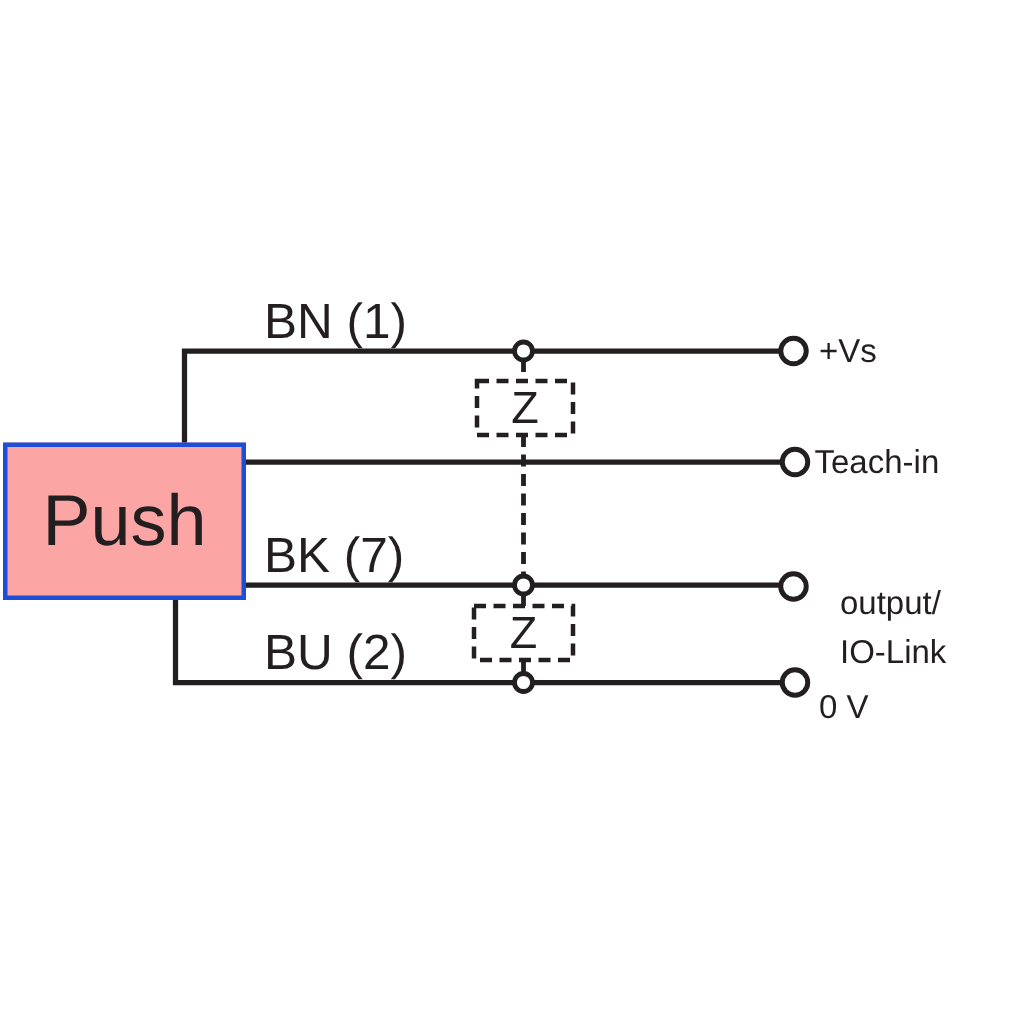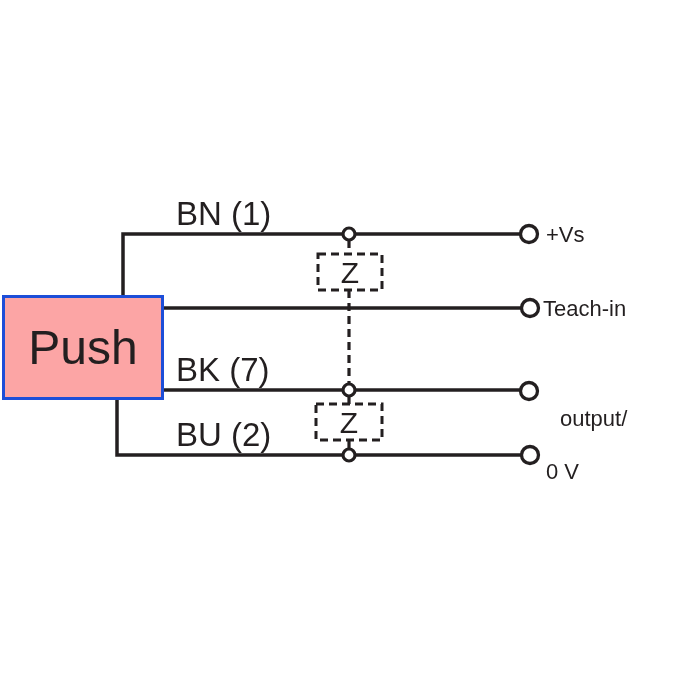--- a/index.html
+++ b/index.html
@@ -101,19 +101,20 @@
   </div>
 
   <div class="wire-label" style="left:176px; top:196px;">BN (1)</div>
   <div class="wire-label" style="left:176px; top:352px;">BK (7)</div>
   <div class="wire-label" style="left:176px; top:417px;">BU (2)</div>
 
   <div class="terminal-label" style="top:234px;">+Vs</div>
   <div class="terminal-label" style="top:308px; left:543px;text-align:center;">Teach-in</div>
   <div class="terminal-label" style="top:391px; left:560px;margin-top:27px;">
     <div>output/</div>
+    <div>IO-Link</div>
   </div>
   <div class="terminal-label" style="top:471px;">0 V</div>
 
   <div class="z-label" style="left:318px; top:273px;">Z</div>
   <div class="z-label" style="left:317px; top:423px;">Z</div>
 
 </div>
 
 </body></html>

